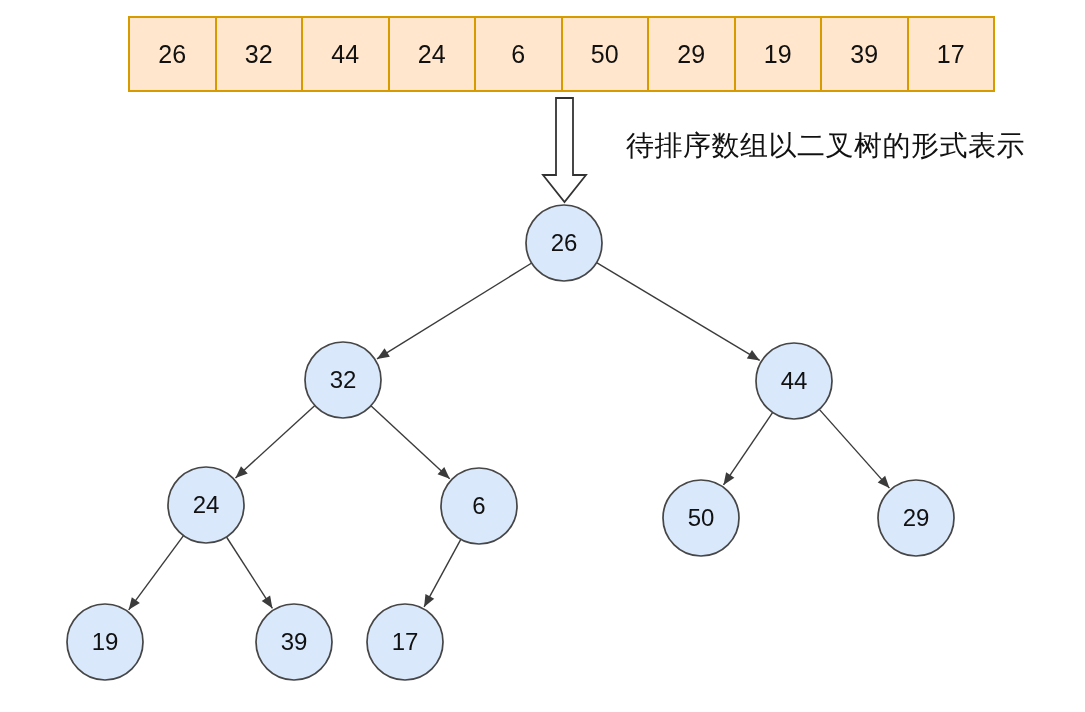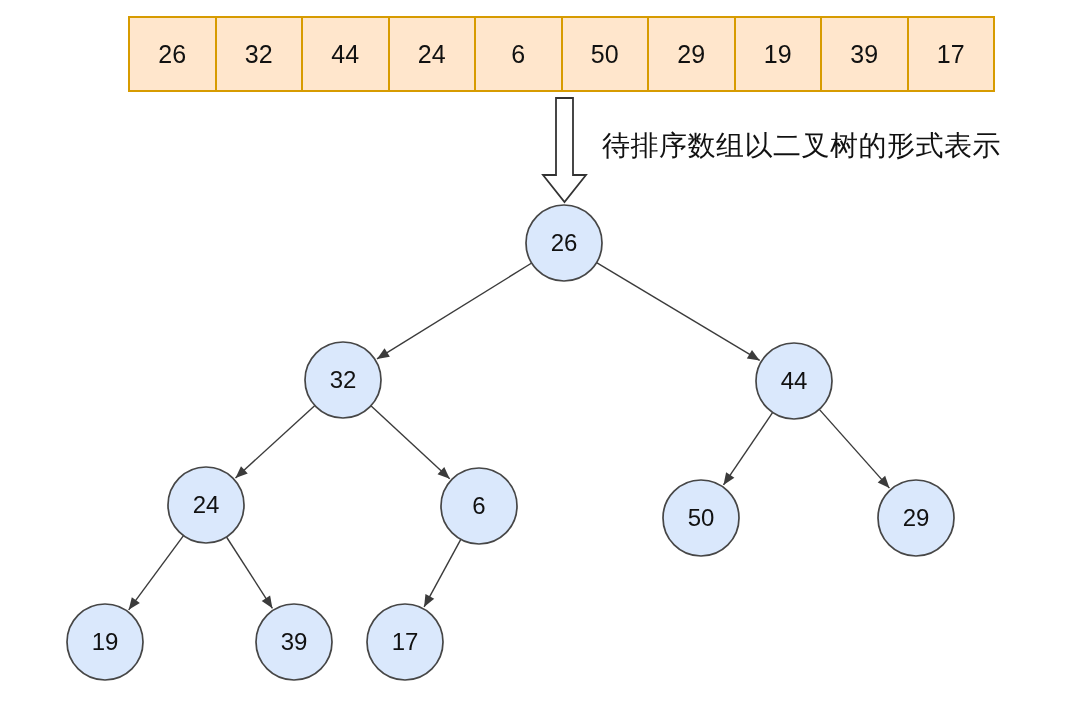--- a/index.html
+++ b/index.html
@@ -34,21 +34,21 @@
     box-sizing: border-box;
   }
   .array-cell:first-child { border-left: none; }
   .tree-svg {
     position: absolute;
     left: 0;
     top: 0;
   }
   .annotation {
     position: absolute;
-    left: 594px;
+    left: 618px;
     top: 127px;
     font-size: 28px;
     color: var(--text, #111111);
     white-space: nowrap;
     letter-spacing: 0.5px;
   }
   .node-label {
     font-family: "Liberation Sans", sans-serif;
     font-size: 24px;
     fill: var(--text, #111111);

